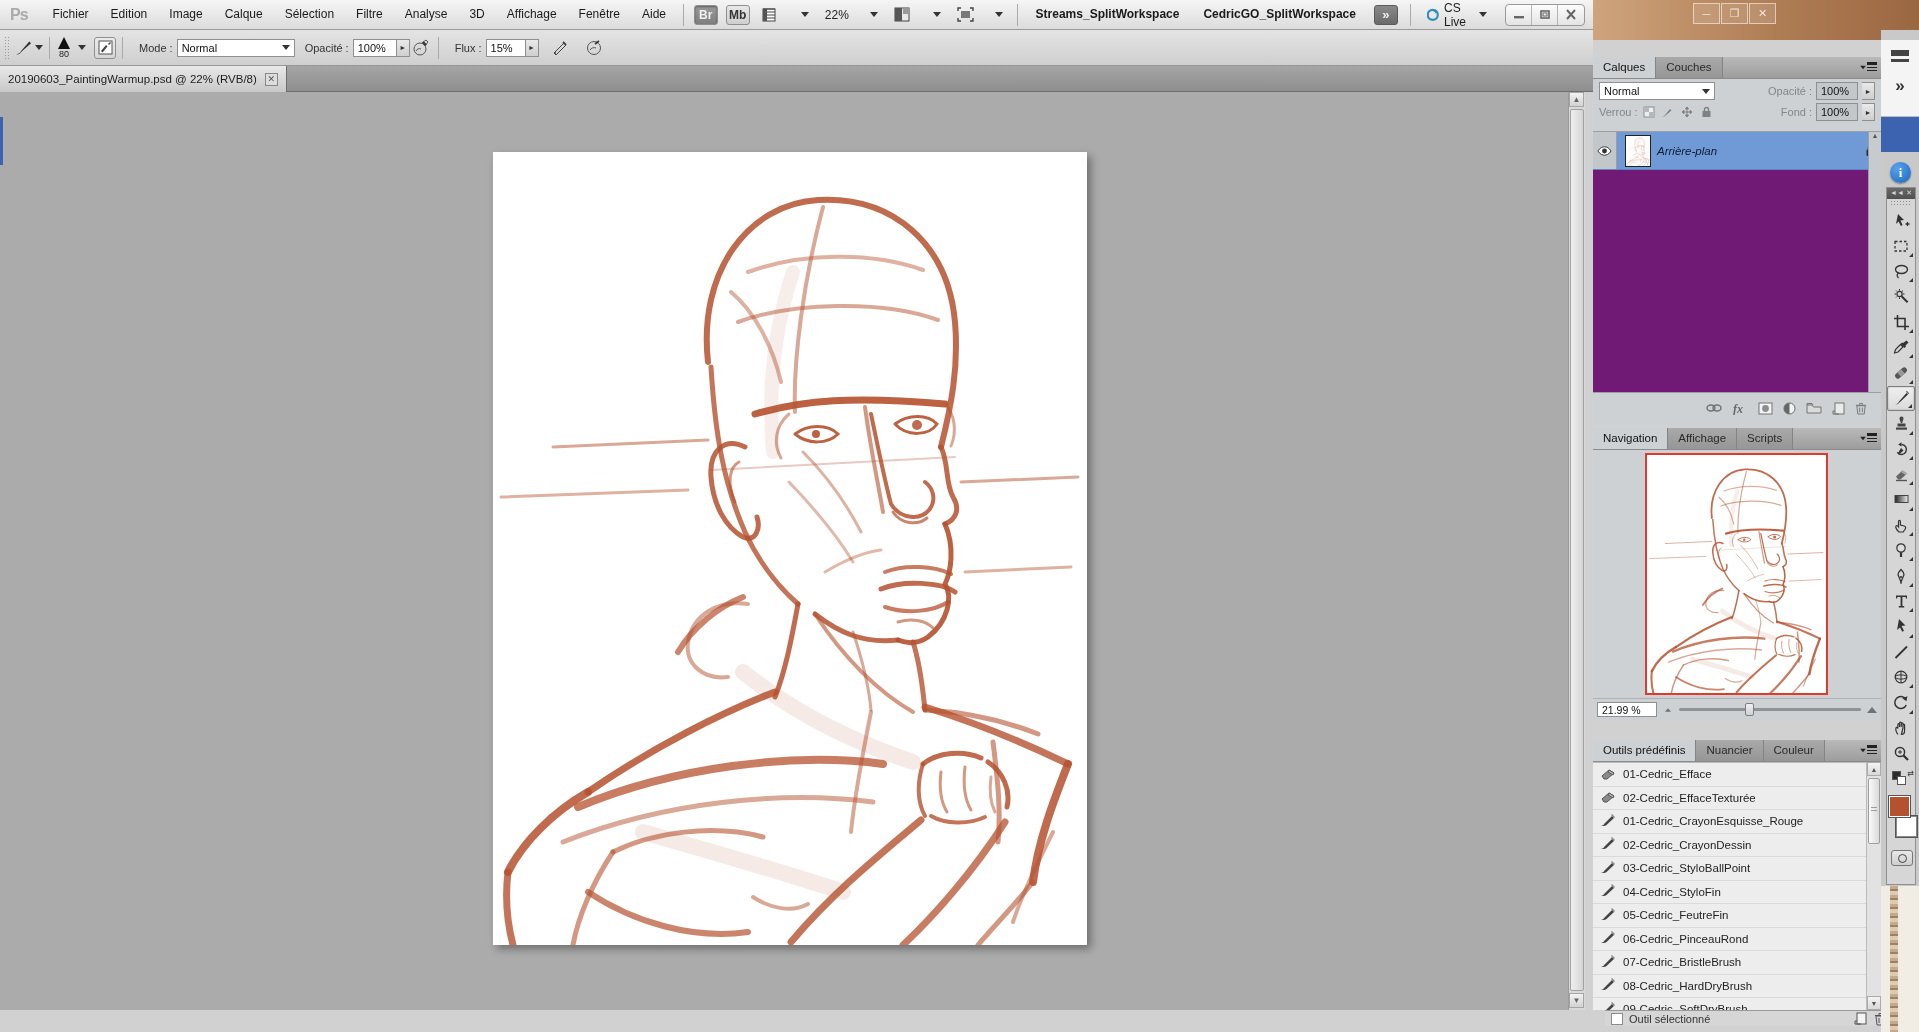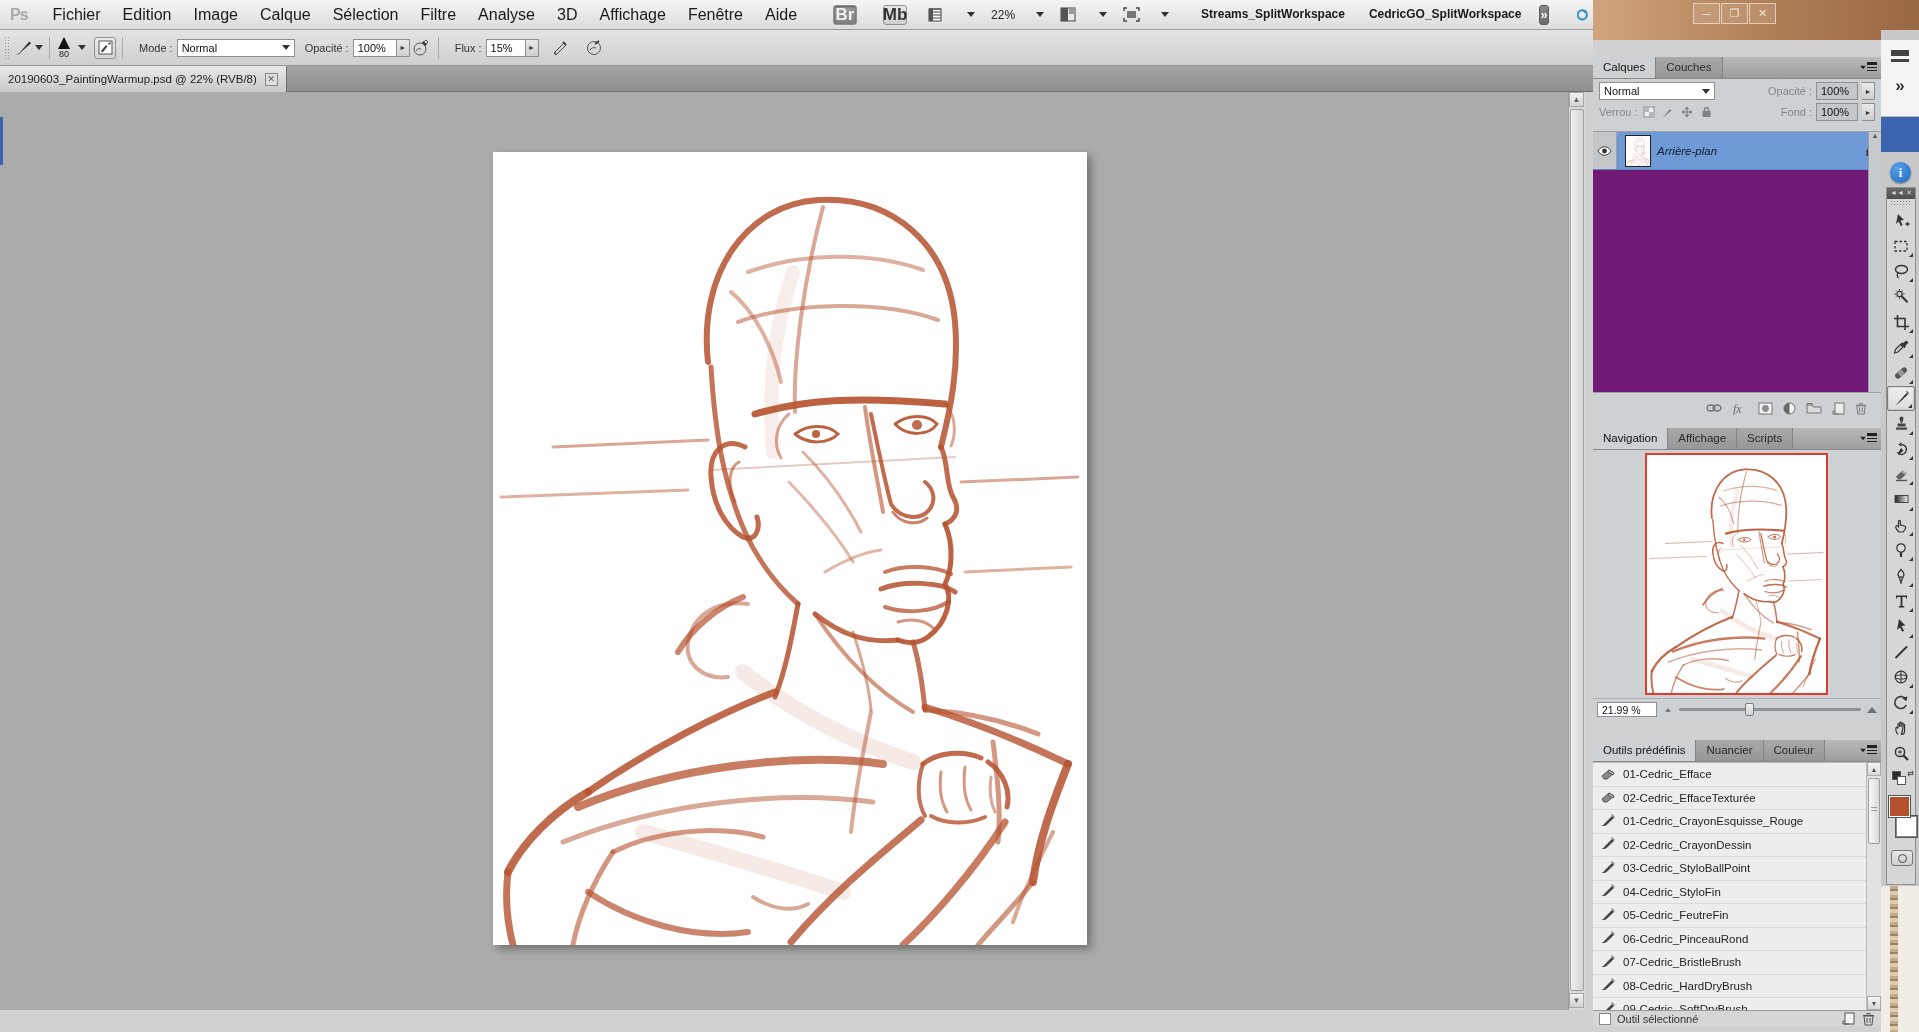--- a/index.html
+++ b/index.html
@@ -6,24 +6,24 @@
   html,body { width:1919px; height:1032px; overflow:hidden; background:#9a9a9a;
               font-family:"Liberation Sans", sans-serif; font-size:11px; color:#1c1c1c; }
   .abs { position:absolute; }
   #stage { position:relative; width:1919px; height:1032px; background:#d1d1d1; }
 
   
   #menubar { left:0; top:0; width:1593px; height:30px;
     background:linear-gradient(#f5f5f5,#dcdcdc); border-bottom:1px solid #9a9a9a;
     display:flex; align-items:center; }
   #ps-logo { font-size:16px; font-weight:bold; color:#a9a9a9; letter-spacing:-1px; padding:0 14px 0 10px; }
-  .menu-item { padding:0 11px; font-size:16px; color:#1a1a1a; line-height:29px; cursor:default; }
+  .menu-item { padding:0 11px; font-size:12px; color:#1a1a1a; line-height:29px; cursor:default; }
   .vsep { width:1px; height:22px; background:#aaa; margin:0 6px; }
-  .mb-btn { height:20px; min-width:24px; margin:0 13px; display:flex; align-items:center; justify-content:center;
-    border:1px solid #8f8f8f; border-radius:3px; font-size:17px; font-weight:bold; }
+  .mb-btn { height:20px; min-width:24px; margin:0 4px; display:flex; align-items:center; justify-content:center;
+    border:1px solid #8f8f8f; border-radius:3px; font-size:12px; font-weight:bold; }
   .mb-btn.dark { background:linear-gradient(#9a9a9a,#7e7e7e); color:#f0f0f0; box-shadow:inset 0 1px 2px rgba(0,0,0,.4); }
   .mb-btn.light { background:linear-gradient(#e8e8e8,#cfcfcf); color:#333; }
   .dd { display:flex; align-items:center; gap:21px; padding:0 8px; font-size:12px; color:#222; }
   .caret { width:0; height:0; border-left:4px solid transparent; border-right:4px solid transparent; border-top:5px solid #333; }
   .ws-btn { font-weight:bold; font-size:12px; color:#1a1a1a; padding:0 12px; line-height:29px; }
   #ws-more { width:30px; height:20px; background:linear-gradient(#8a8a8a,#6a6a6a); border:1px solid #5a5a5a;
     border-radius:3px; color:#f4f4f4; font-weight:bold; text-align:center; line-height:18px; font-size:13px; margin:0 6px; }
   #cslive { display:flex; align-items:center; gap:5px; padding:0 10px; font-size:12px; }
   #win-controls { display:flex; border:1px solid #9a9a9a; border-radius:4px; background:linear-gradient(#fcfcfc,#e4e4e4);
     margin:0 8px; overflow:hidden; }
@@ -107,21 +107,21 @@
   .mini-ico { width:15px; height:14px; display:inline-flex; align-items:center; justify-content:center; opacity:.65; }
   #layer-list { position:absolute; left:0; top:74px; width:288px; height:264px; background:#701a75; border-top:1px solid #9aa0a3; }
   #layer-row { display:flex; align-items:stretch; height:38px; background:#6f9ad6; border-bottom:1px solid #5c86c2; }
   #eye-cell { width:24px; background:#c3c7ca; border-right:1px solid #9aa0a3; display:flex; align-items:center; justify-content:center; }
   #layer-thumb { width:26px; height:32px; background:#fff; border:1px solid #222; margin:2px 6px 2px 8px; overflow:hidden; align-self:center;}
   #layer-name { flex:1; font-style:italic; font-size:11.5px; color:#0d1b33; display:flex; align-items:center; }
   #layer-lock { width:22px; display:flex; align-items:center; justify-content:center; }
   #layer-vscroll { position:absolute; right:0; top:0; width:13px; height:264px; background:#c7cbce; border-left:1px solid #9aa0a3;
     font-size:7px; color:#555; text-align:center; }
   #layers-foot { position:absolute; left:0; bottom:0; width:288px; height:28px; background:#ced1d3;
-    border-top:1px solid #9aa0a3; display:flex; align-items:center; justify-content:flex-end; gap:10px; padding:16px 14px; }
+    border-top:1px solid #9aa0a3; display:flex; align-items:center; justify-content:flex-end; gap:10px; padding:16px 14px;font-weight:bold; }
   #layers-foot .fico { opacity:.75; }
 
   #nav-panel { position:absolute; left:0; top:388px; width:288px; height:300px; }
   #nav-body { position:absolute; left:0; top:22px; width:288px; height:248px; background:#ced1d3; }
   #nav-thumb { position:absolute; left:52px; top:3px; width:183px; height:242px; background:#fff; border:2px solid #e03a2d; overflow:hidden; }
   #nav-zoomrow { position:absolute; left:0; top:270px; width:288px; height:22px; background:#ced1d3; border-top:1px solid #aeb2b5;
     display:flex; align-items:center; gap:6px; padding:0 4px;justify-content:space-between; }
   #nav-zoom-field { width:60px; height:15px; font-size:10.5px; }
   #nav-slider { flex:1; height:3px; background:#8f9396; border-radius:2px; position:relative; }
   #nav-slider .thumb { position:absolute; left:36%; top:-5px; width:9px; height:13px; background:linear-gradient(#f2f2f2,#cfcfcf);
@@ -134,21 +134,21 @@
   #preset-list { position:absolute; left:0; top:22px; width:288px; height:248px; background:#ededed; border-top:1px solid #bbb; overflow:hidden; }
   .preset-row { height:23.5px; display:flex; align-items:center; gap:7px; padding:0 4px 0 7px;
     border-bottom:1px solid #dadada; font-size:11.5px; color:#222; background:#ededed; }
   #preset-scroll { position:absolute; right:0; top:22px; width:15px; height:248px; background:#e2e2e2; border-left:1px solid #bbb; }
   #preset-scroll .arr { position:absolute; left:0; width:14px; height:14px; font-size:7px; color:#555; text-align:center; line-height:14px;
     background:linear-gradient(#f4f4f4,#d8d8d8); border:1px solid #ababab; }
   #ps-thumbb { position:absolute; left:1px; top:16px; width:12px; height:66px; background:linear-gradient(90deg,#fafafa,#d9d9d9);
     border:1px solid #9d9d9d; border-radius:2px; }
   #ps-thumbb:after { content:""; position:absolute; left:2px; right:2px; top:28px; height:6px;
     background:repeating-linear-gradient(#9d9d9d 0 1px, transparent 1px 3px); }
-  #presets-foot { position:absolute; left:0; top:270px; width:288px; height:16px; background:#d6d6d6; border-top:1px solid #9a9a9a;
+  #presets-foot { position:absolute; left:12px; top:270px; width:288px; height:16px; background:#d6d6d6; border-top:1px solid #9a9a9a;
     display:flex; align-items:center; gap:6px; padding:0 6px; font-size:11px; color:#333; }
   #check-outil { width:12px; height:12px; background:#fff; border:1px solid #8b8b8b; }
   #presets-foot .spacer { flex:1; }
 
   
   #strip { left:1881px; top:30px; width:38px; height:1002px; background:#c9c9c9; }
   #strip-top { position:absolute; left:0; top:10px; width:38px; height:77px; background:#f4f4f4; border-bottom:1px solid #bbb; }
   #strip-burger { margin:10px auto 0; width:18px; height:12px; border-top:3px solid #444;
     background:repeating-linear-gradient(#444 0 3px, transparent 3px 6px); }
   #strip-expand { text-align:center; font-size:17px; font-weight:bold; color:#333; margin-top:14px; }

